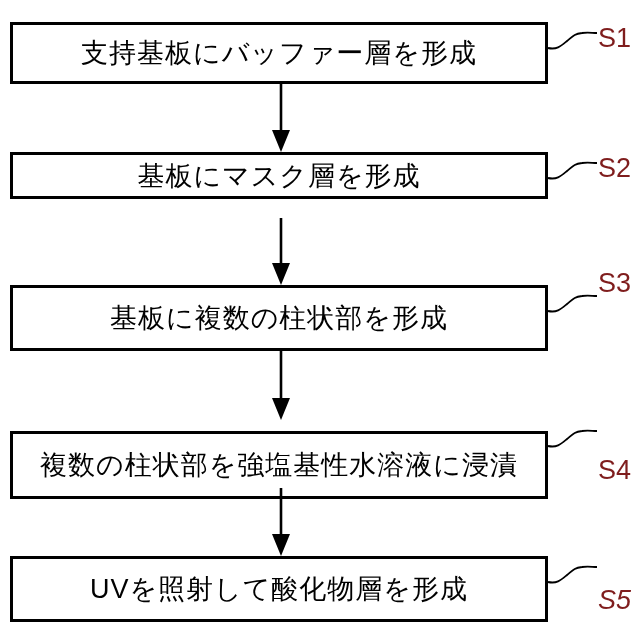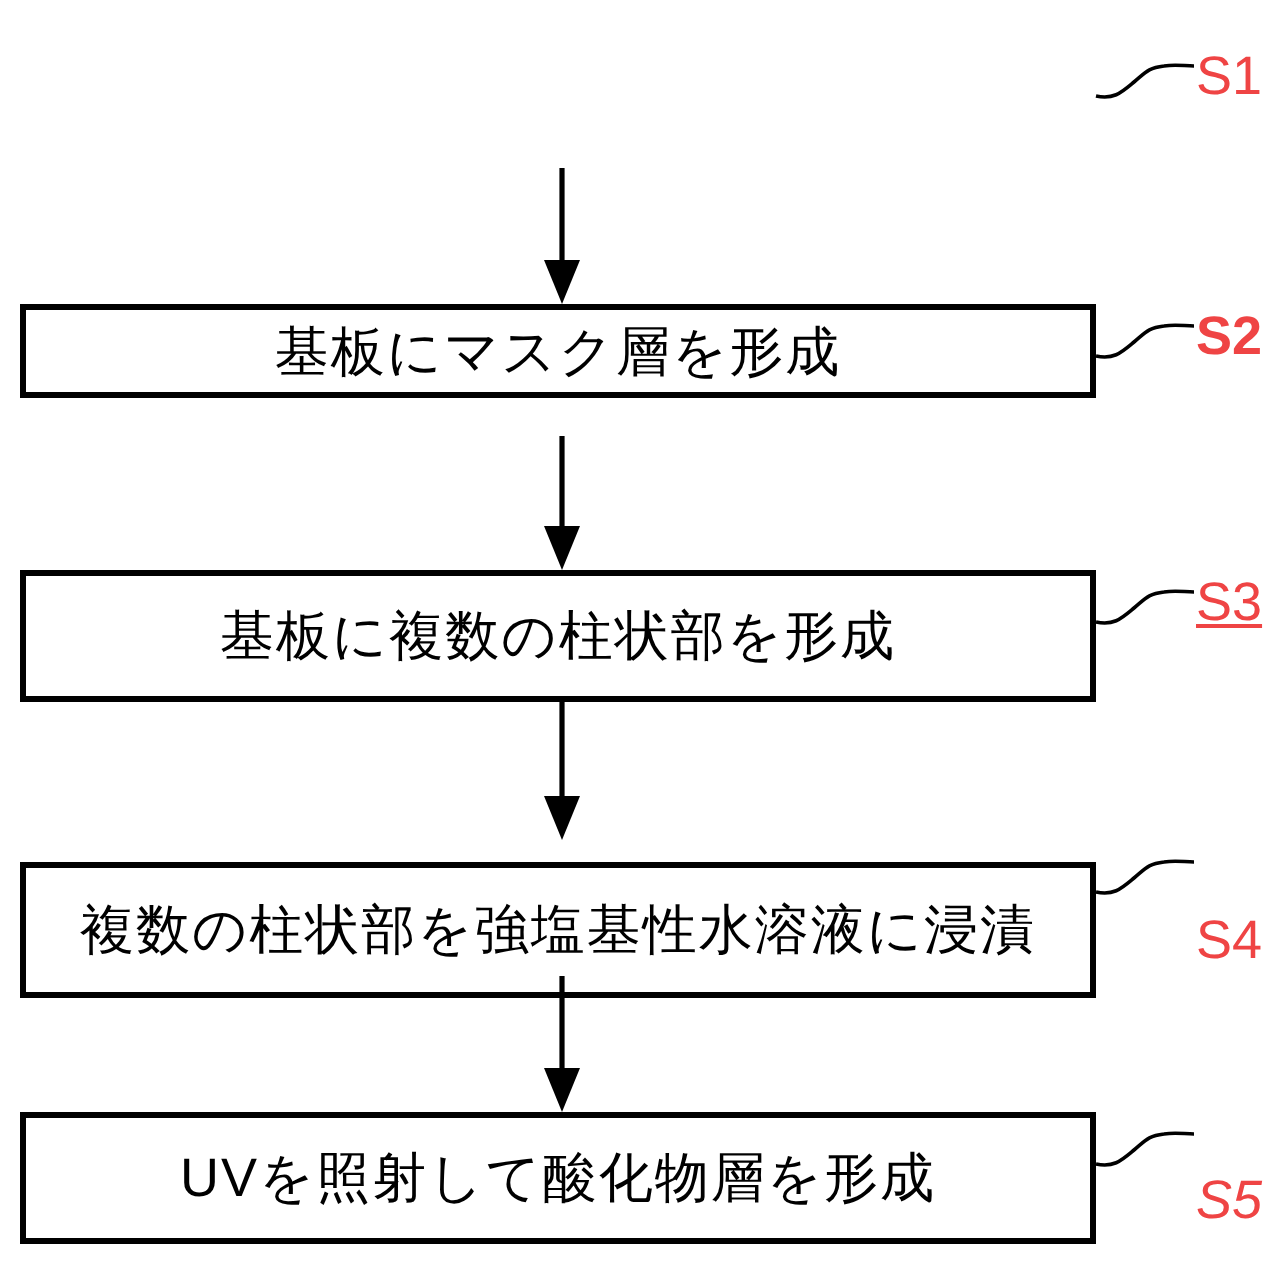--- a/index.html
+++ b/index.html
@@ -32,48 +32,51 @@
     letter-spacing: 1px;
     white-space: nowrap;
   }
   .step-label {
     position: absolute;
     left: 598px;
     width: 42px;
     height: 28px;
     line-height: 28px;
     font-size: 27px;
-    color: #ef4444;
+    color: #7f1d1d;
     text-align: left;
   }
   .overlay-svg {
     position: absolute;
     left: 0;
     top: 0;
     width: 640px;
     height: 640px;
     pointer-events: none;
   }
   
   .box-s1 { top: 22px;  height: 62px; }
   .box-s2 { top: 152px; height: 47px; }
   .box-s3 { top: 285px; height: 66px; }
   .box-s4 { top: 431px; height: 68px; }
   .box-s5 { top: 556px; height: 66px; align-items: center; }
   .label-s1 { top: 24px; }
-  .label-s2 { top: 154px; font-weight: bold; }
-  .label-s3 { top: 287px; text-decoration: underline; }
+  .label-s2 { top: 154px; }
+  .label-s3 { top: 269px; }
   .label-s4 { top: 422px; margin-top: 34px; }
   .label-s5 { top: 586px; font-style: italic; }
 </style>
 </head>
 <body>
 
 <div class="canvas">
 
+  <div class="step-box box-s1">
+    <span class="step-text">支持基板にバッファー層を形成</span>
+  </div>
   <div class="step-box box-s2">
     <span class="step-text">基板にマスク層を形成</span>
   </div>
   <div class="step-box box-s3">
     <span class="step-text">基板に複数の柱状部を形成</span>
   </div>
   <div class="step-box box-s4">
     <span class="step-text">複数の柱状部を強塩基性水溶液に浸漬</span>
   </div>
   <div class="step-box box-s5">

